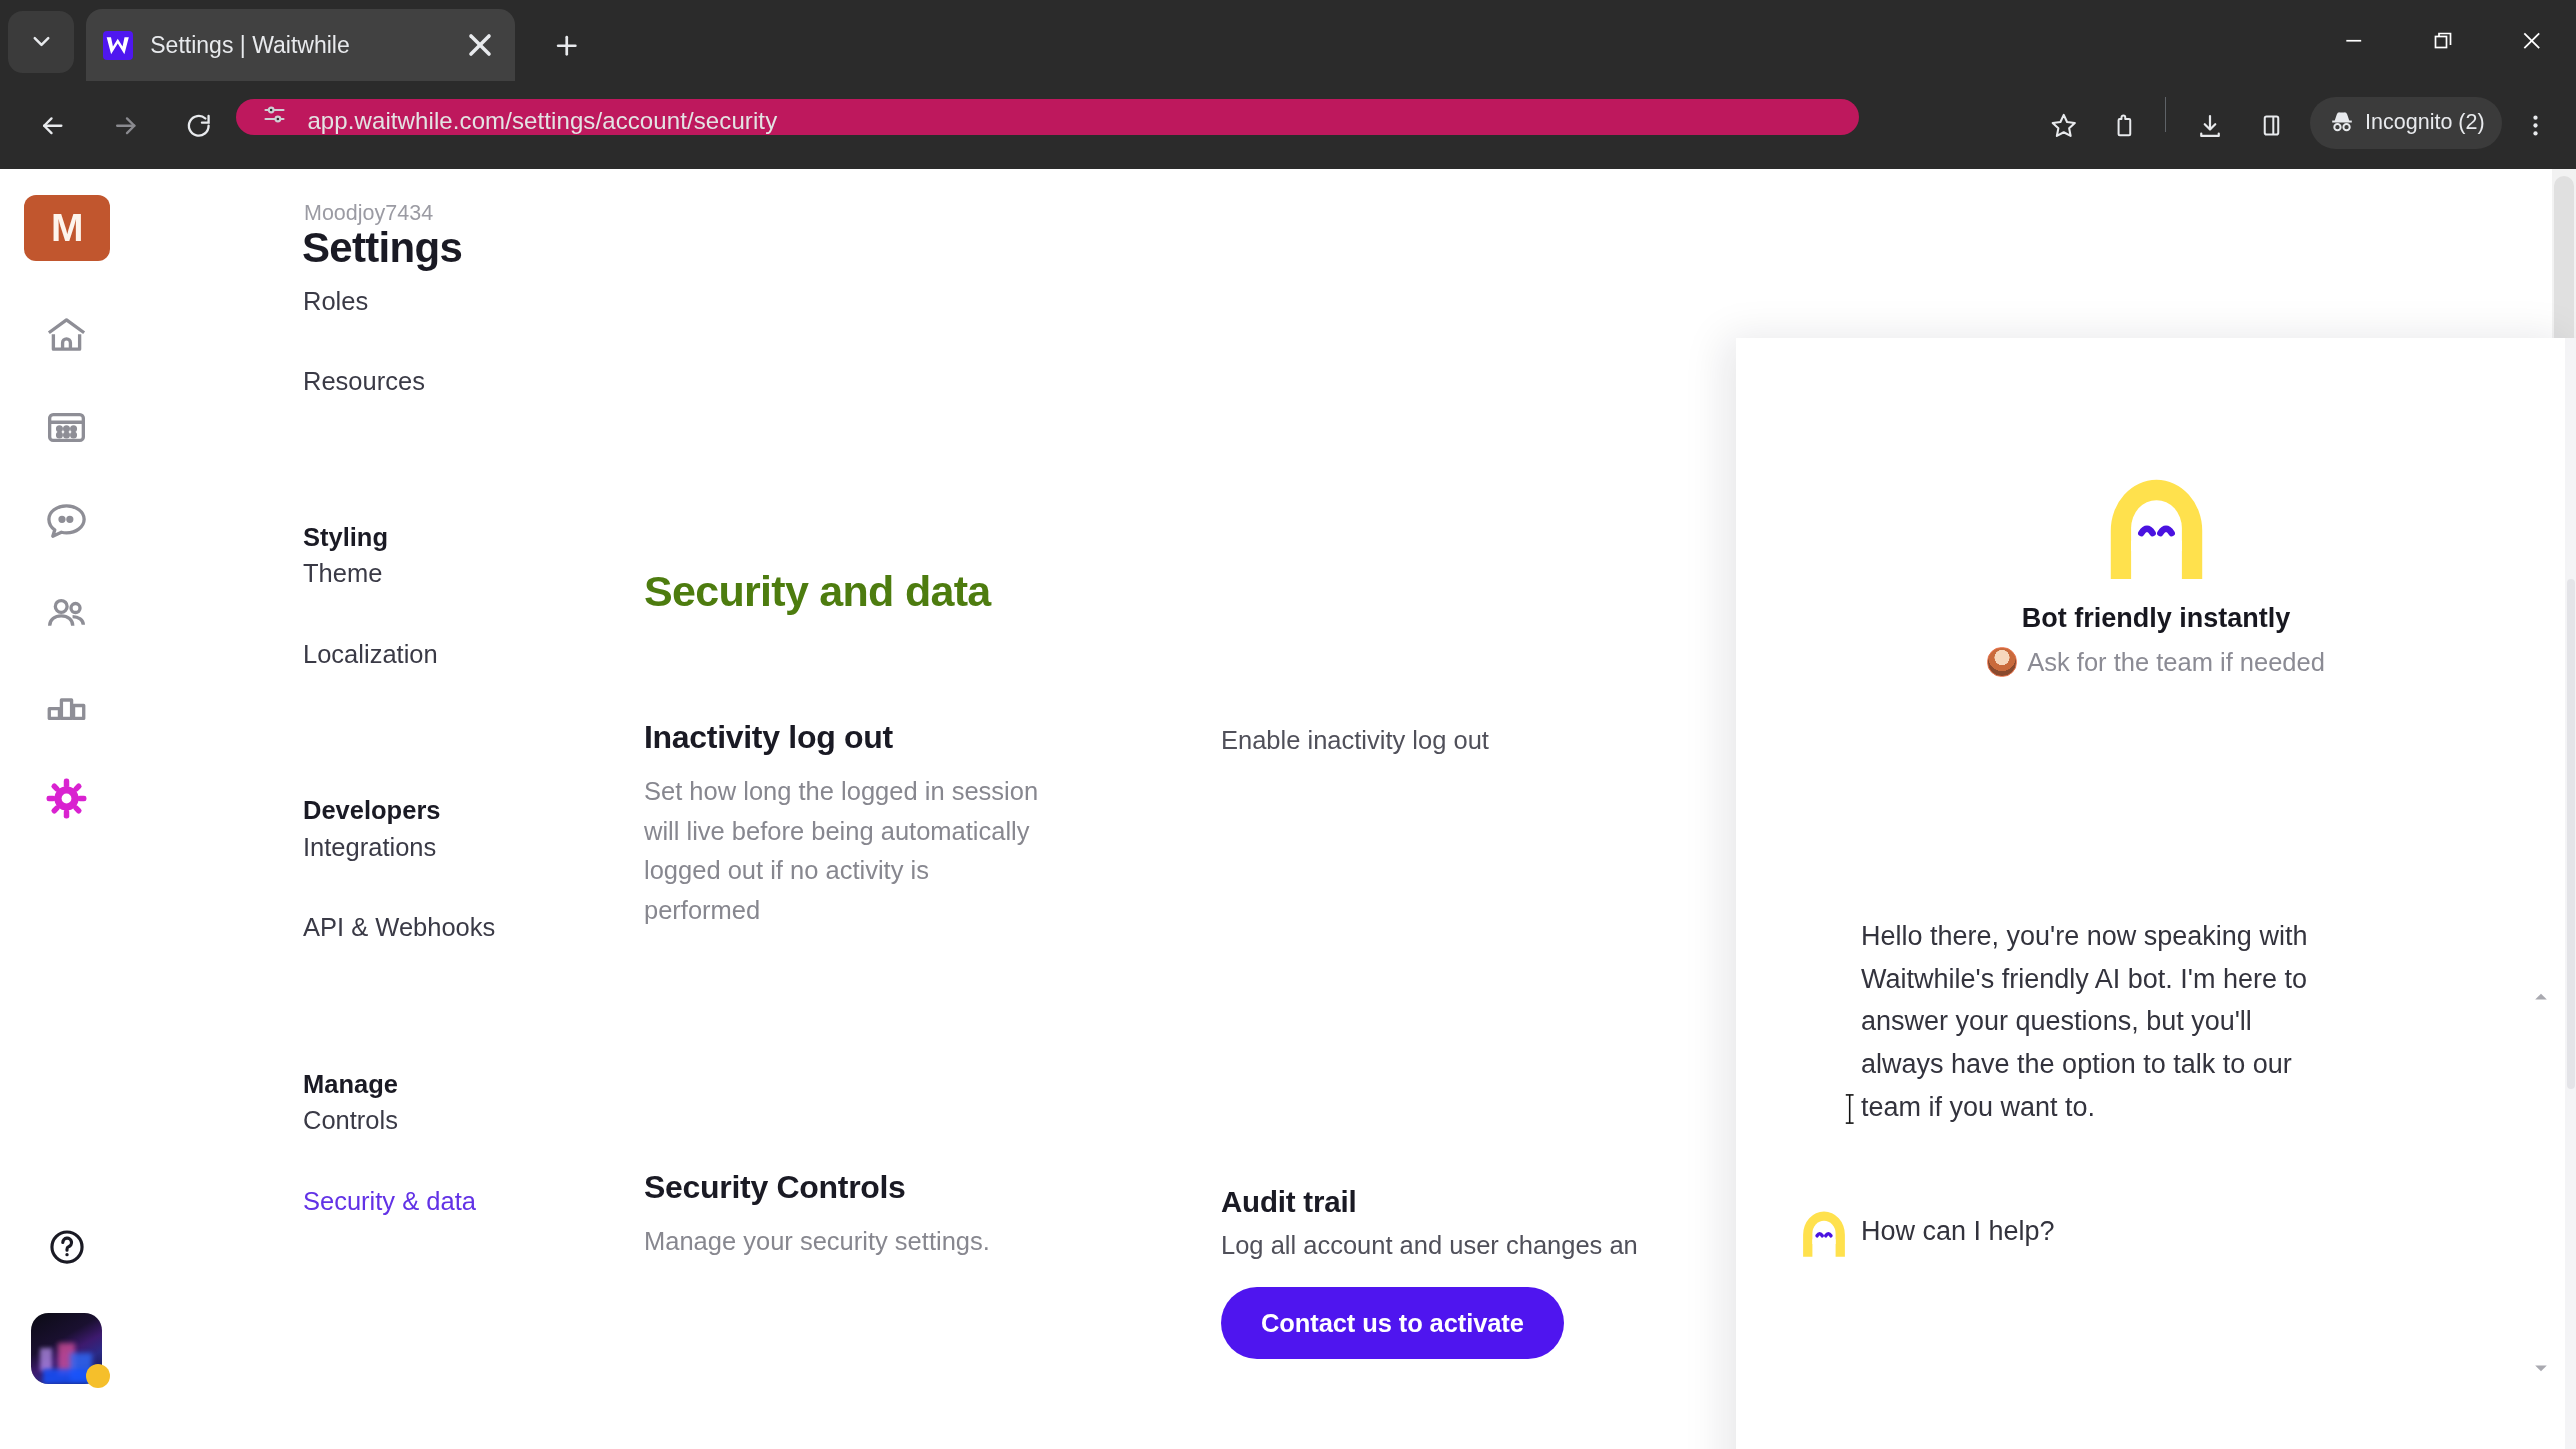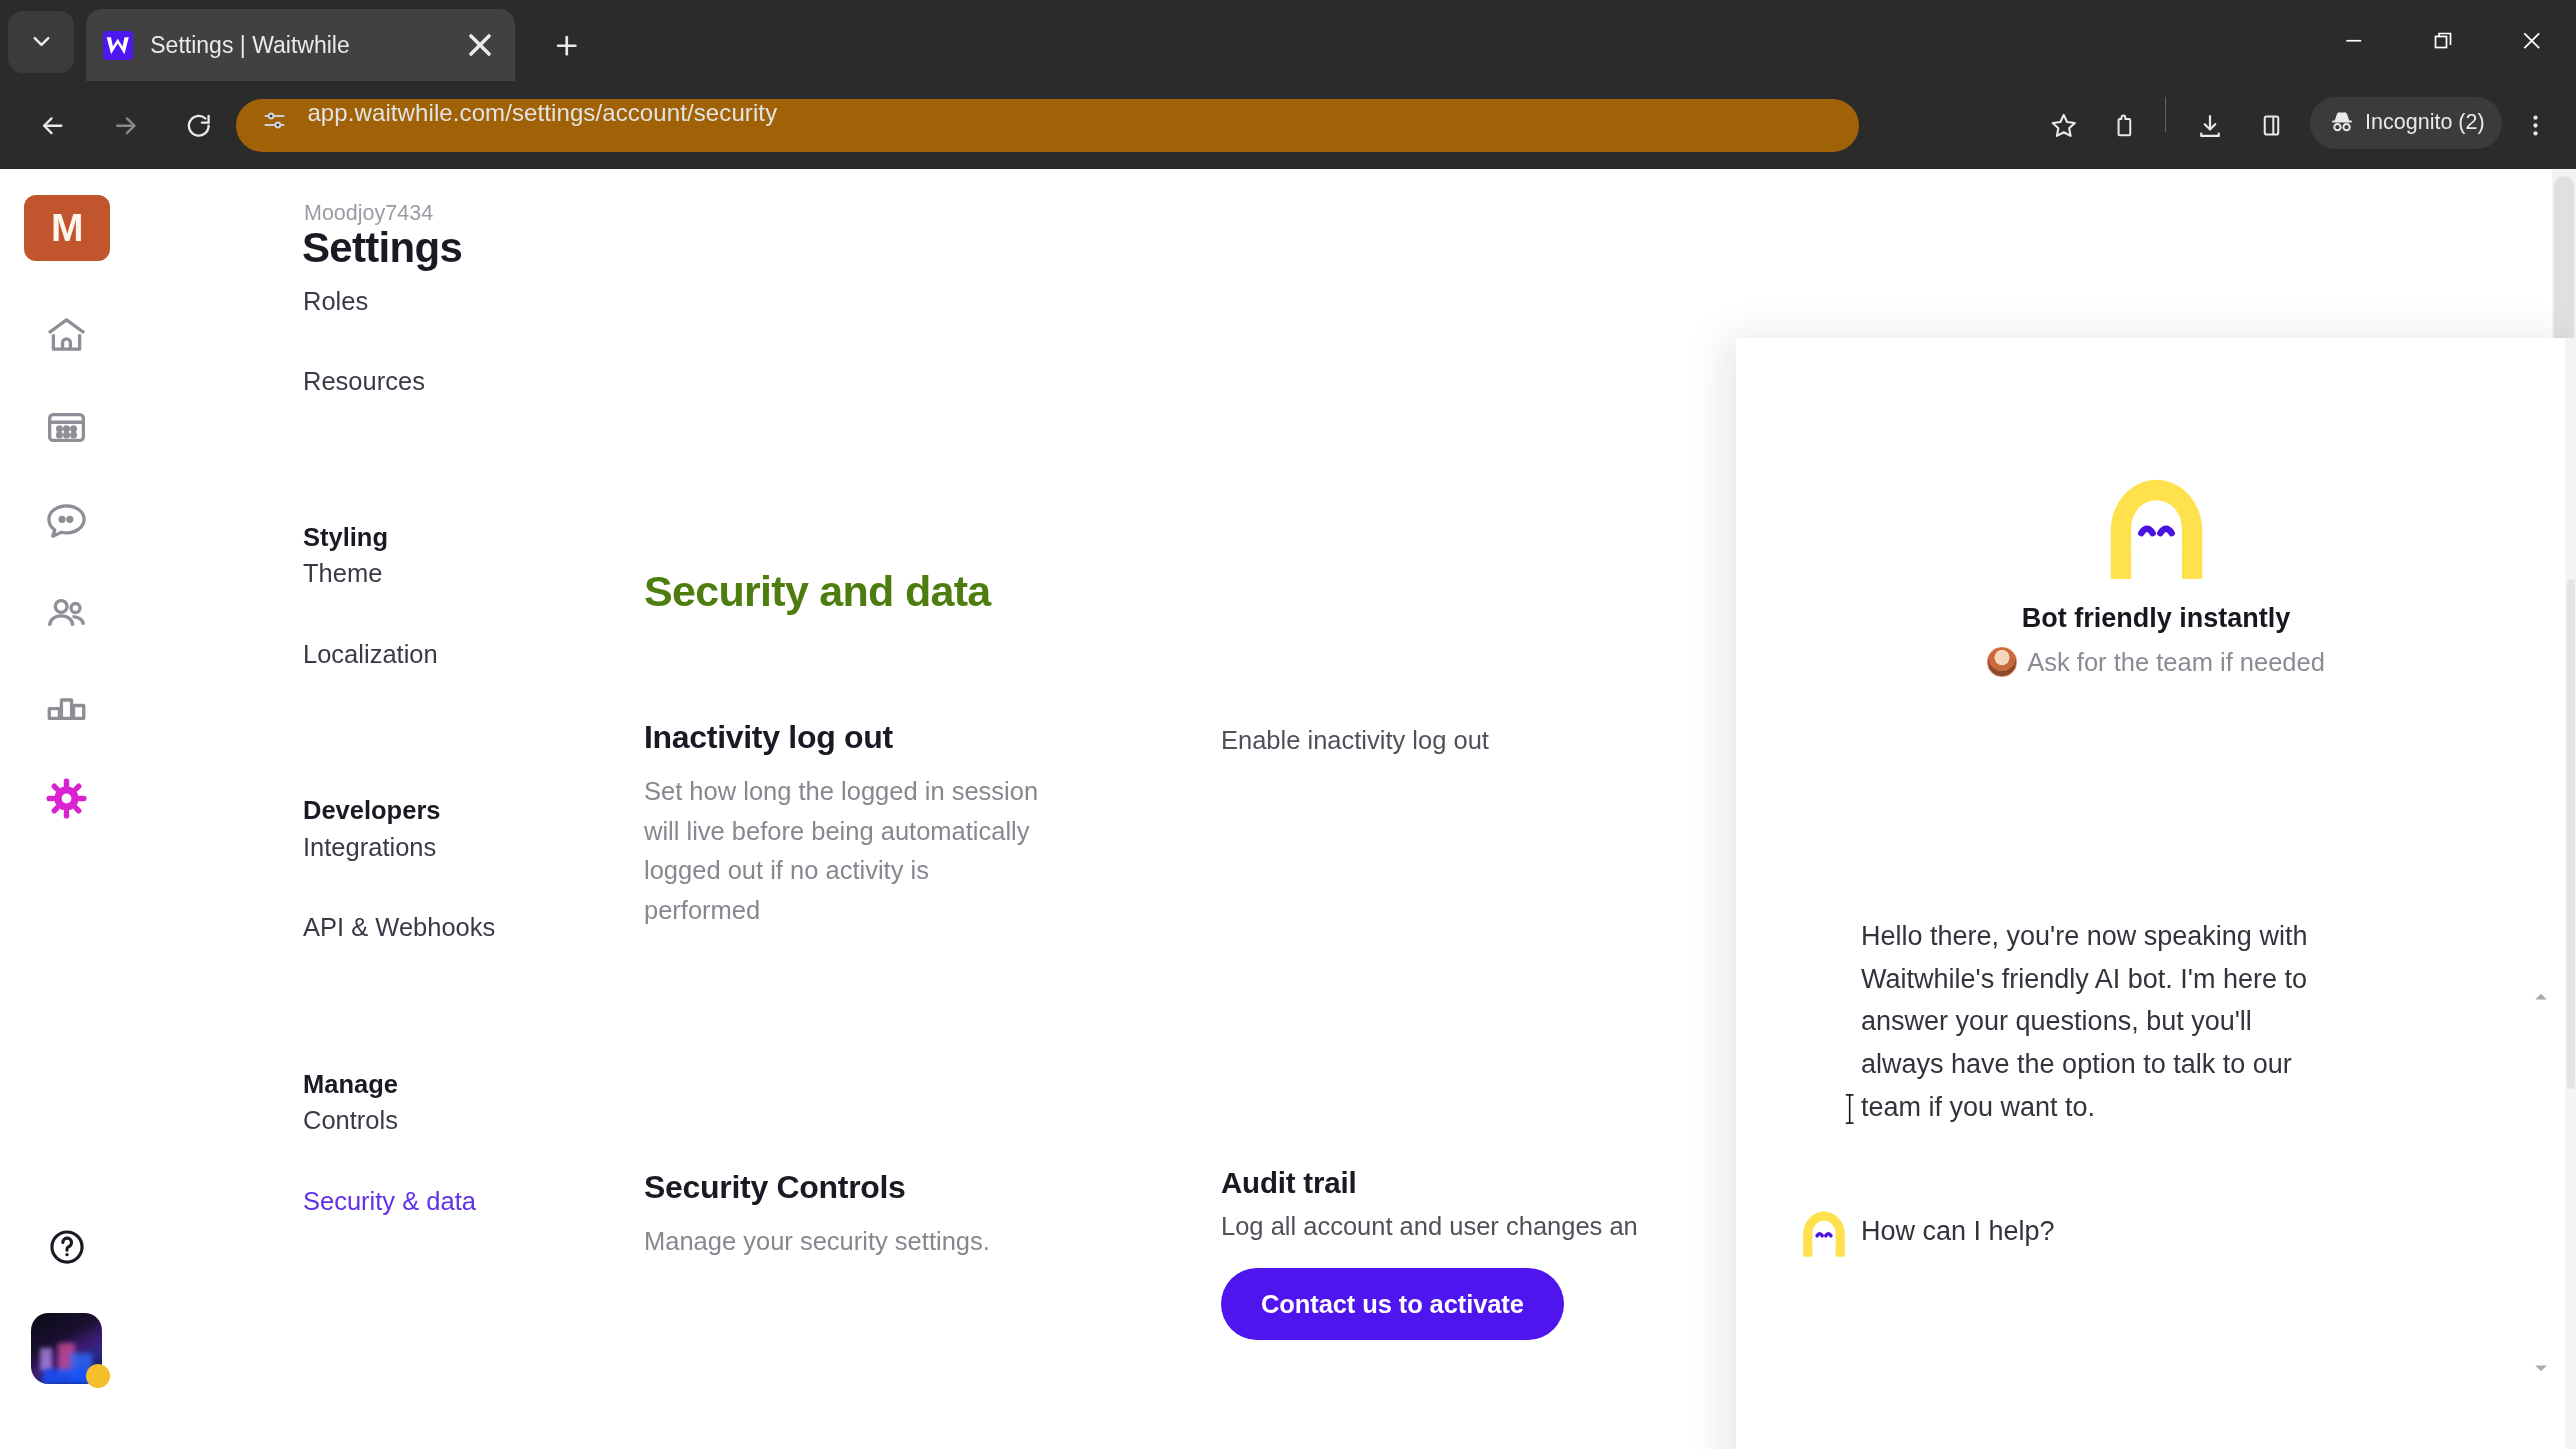--- a/index.html
+++ b/index.html
@@ -43,22 +43,22 @@
   }
 
   #window-controls { position:absolute; right:0; top:0; height:82px; display:flex; }
   .wc { width:89px; height:82px; display:flex; align-items:center; justify-content:center; }
 
   #toolbar { position:absolute; top:82px; left:0; width:2576px; height:87px; display:flex; align-items:center; }
   .nav-btn { width:58px; height:58px; margin-left:14.8px; border-radius:50%; display:flex; align-items:center; justify-content:center; flex:0 0 auto; }
   #nav-back { margin-left:24px; }
 
   #omnibox {
-    position:absolute; left:236px; top:17.4px; width:1623px; height:53px;
-    background:#a16207; border-radius:27px; display:flex; align-items:flex-start; padding-left:17.4px;
+    position:absolute; left:236px; top:17.4px; width:1623px; height:36px;
+    background:#be185d; border-radius:27px; display:flex; align-items:flex-end; padding-left:17.4px;
   }
   #site-settings-button {
     width:42px; height:42px; border-radius:50%; display:flex; align-items:center; justify-content:center; flex:0 0 auto;
   }
   #omnibox-url { margin-left:12px; color:#e3e3e3; font-size:24px; letter-spacing:0.1px; white-space:nowrap; }
 
   #toolbar-right { position:absolute; right:12px; top:14.8px; display:flex; align-items:flex-start; height:58px; }
   .tb-icon { width:58px; height:58px; border-radius:50%; display:flex; align-items:center; justify-content:center; margin-left:4px; }
   #toolbar-divider { width:1.3px; height:35px; background:#5f6368; margin:0 10.7px; }
   #incognito-pill {
@@ -111,21 +111,21 @@
   
   #content { position:absolute; left:530px; top:0; width:2046px; height:1280px; background:#ffffff; }
   #page-heading { position:absolute; left:114px; top:398px; font-size:43px; font-weight:bold; color:#4d7c0f; letter-spacing:-0.7px; }
 
   .section { position:absolute; left:114px; width:1932px; }
   .section-title { font-size:32px; font-weight:bold; color:#1a1a24; letter-spacing:-0.3px; }
   .section-desc { margin-top:16px; font-size:25.5px; line-height:1.55; color:#87878f; width:402px; }
 
   .field-col { position:absolute; left:577px; }
   .field-label { font-size:25.5px; color:#50505a; }
-  .sub-title { font-size:29.5px; font-weight:bold; color:#1a1a24; letter-spacing:-0.2px; }
+  .sub-title { font-size:29.5px; font-weight:bold; color:#1a1a24; letter-spacing:-0.2px;margin-top:19px; }
   .sub-desc { margin-top:12px; font-size:25.5px; color:#50505a; white-space:nowrap; }
   .cta-button {
     display:inline-flex; align-items:center; justify-content:center;
     margin-top:27px; height:72px; padding:0 40px; border-radius:36px;
     background:#4f15ef; color:#ffffff; font-size:25.5px; font-weight:bold;
     border:none; letter-spacing:-0.1px; white-space:nowrap;
   }
 
   #page-scrollbar-track { position:absolute; right:0; top:0; width:24px; height:1280px; background:#f2f2f2; }
   #page-scrollbar-thumb { position:absolute; right:2px; top:6.7px; width:20px; height:590px; background:#e0e0e0; border-radius:10px; }

